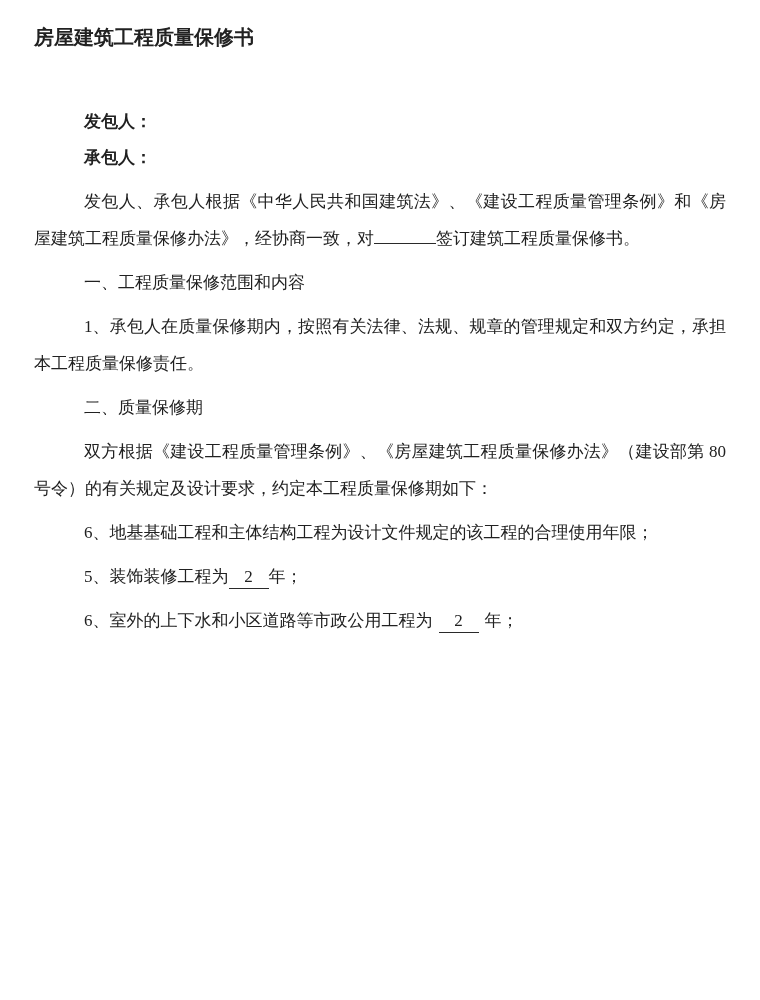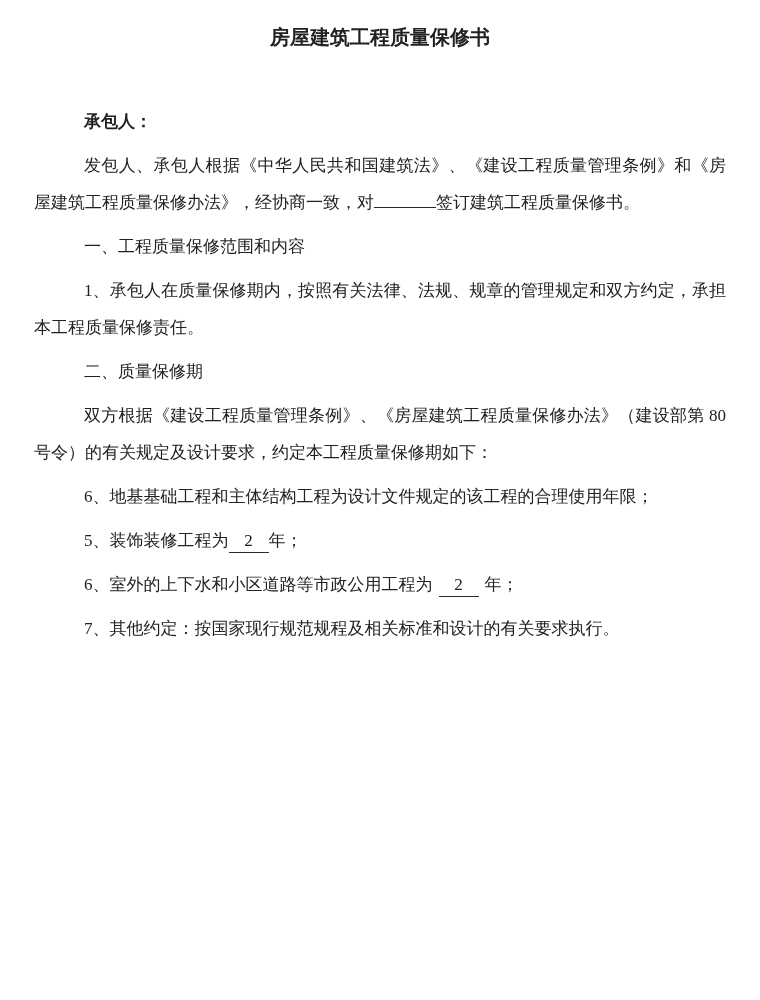--- a/index.html
+++ b/index.html
@@ -15,21 +15,20 @@
     height: 1000px;
     padding: 22px 34px 0 34px;
     background: #ffffff;
     font-family: "Liberation Serif", "DejaVu Serif", serif;
     font-size: 17px;
     color: #212121;
   }
   .doc-title {
     font-size: 20px;
     font-weight: bold;
-    text-align: center;
     line-height: 30px;
     margin: 0 0 52px 0;
   }
   .party-block { margin: 0 0 7px 0; }
   .party {
     font-size: 17px;
     font-weight: bold;
     line-height: 36px;
     margin: 0;
     padding-left: 50px;
@@ -59,20 +58,21 @@
   .blank.spaced { margin: 0 6px; }
 </style>
 </head>
 <body>
 
 <div class="page">
 
   <h1 class="doc-title">房屋建筑工程质量保修书</h1>
 
   <div class="party-block">
+    <p class="party">发包人：</p>
     <p class="party">承包人：</p>
   </div>
 
   <p class="para"><span>发包人、承包人根据《中华人民共和国建筑法》、《建设工程质量管理条例》和《房屋建筑工程质量保修办法》，经协商一致，对</span><span class="blank"></span><span>签订建筑工程质量保修书。</span></p>
 
   <p class="line">一、工程质量保修范围和内容</p>
 
   <p class="para">1、承包人在质量保修期内，按照有关法律、法规、规章的管理规定和双方约定，承担本工程质量保修责任。</p>
 
 
@@ -82,16 +82,15 @@
 
   <p class="line">6、地基基础工程和主体结构工程为设计文件规定的该工程的合理使用年限；</p>
 
 
 
 
   <p class="line"><span>5、装饰装修工程为</span><span class="blank num">2</span><span>年；</span></p>
 
   <p class="line"><span>6、室外的上下水和小区道路等市政公用工程为</span><span class="blank num spaced">2</span><span>年；</span></p>
 
-  <p class="line">7、其他约定：按国家现行规范规程及相关标准和设计的有关要求执行。</p>
 
 
 </div>
 
 </body></html>

